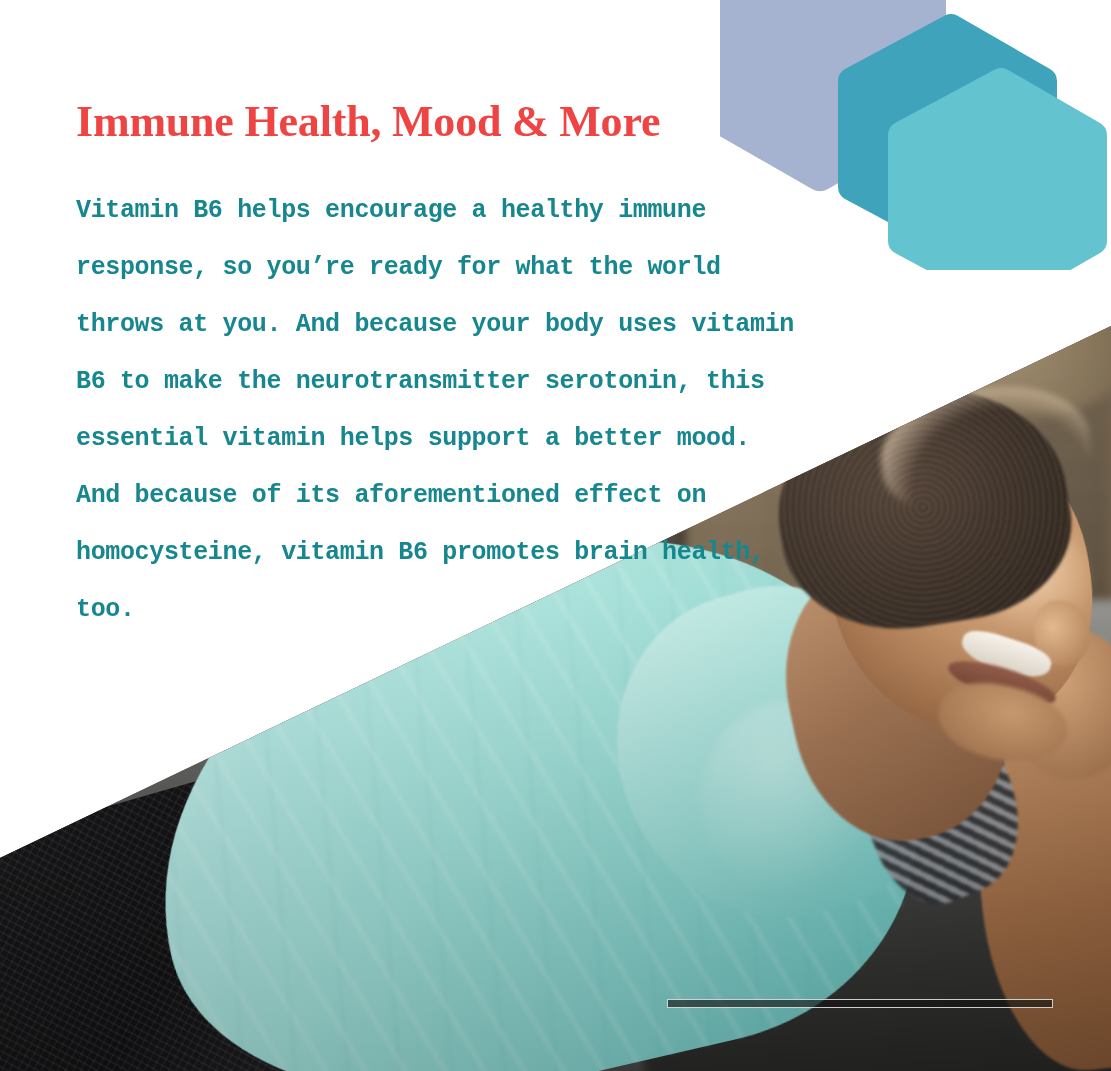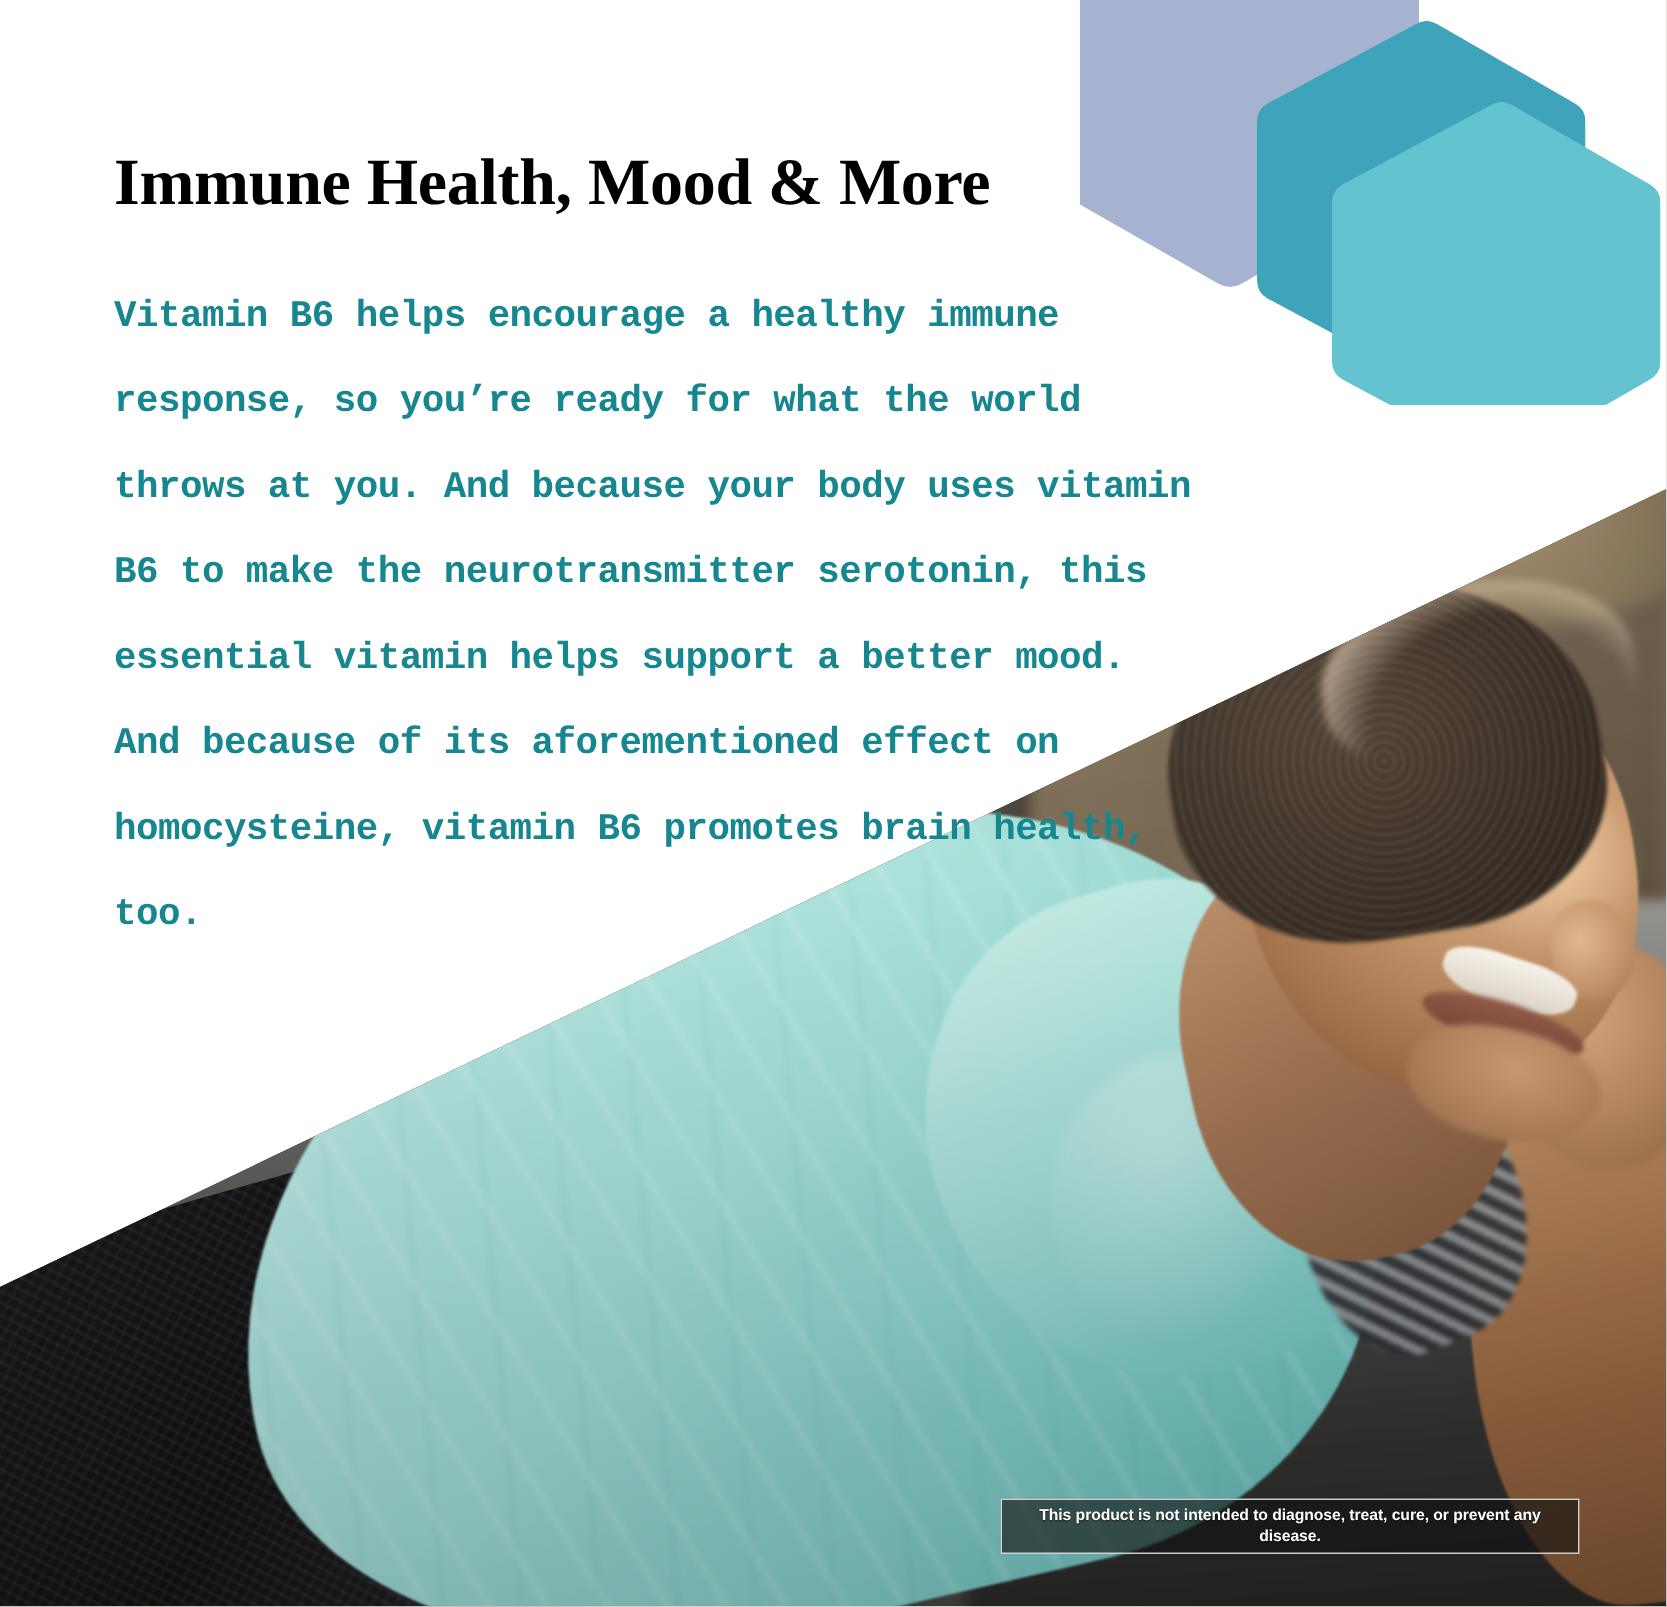--- a/index.html
+++ b/index.html
@@ -36,21 +36,21 @@
     top: 96px;
     width: 730px;
     z-index: 5;
   }
   .headline {
     font-family: "Liberation Serif", "DejaVu Serif", serif;
     font-weight: bold;
     font-size: 44px;
     line-height: 52px;
     letter-spacing: -0.2px;
-    color: #000000;
+    color: #ef4444;
     margin: 0 0 34px 0;
     white-space: nowrap;
   }
   .body-copy {
     font-family: Liberation Mono, monospace;
     font-weight: bold;
     font-size: 25px;
     line-height: 57px;
     letter-spacing: -0.35px;
     color: #16868f;
@@ -468,16 +468,15 @@
       <div class="photo-grade"></div>
     </div>
   </div>
 
   <div class="copy-block">
     <h1 class="headline">Immune Health, Mood &amp; More</h1>
     <p class="body-copy">Vitamin B6 helps encourage a healthy immune response, so you’re ready for what the world throws at you. And because your body uses vitamin B6 to make the neurotransmitter serotonin, this essential vitamin helps support a better mood. And because of its aforementioned effect on homocysteine, vitamin B6 promotes brain health, too.</p>
   </div>
 
   <div class="disclaimer">
-    <p>This product is not intended to diagnose, treat, cure, or prevent any disease.</p>
   </div>
 
 </div>
 
 </body></html>

